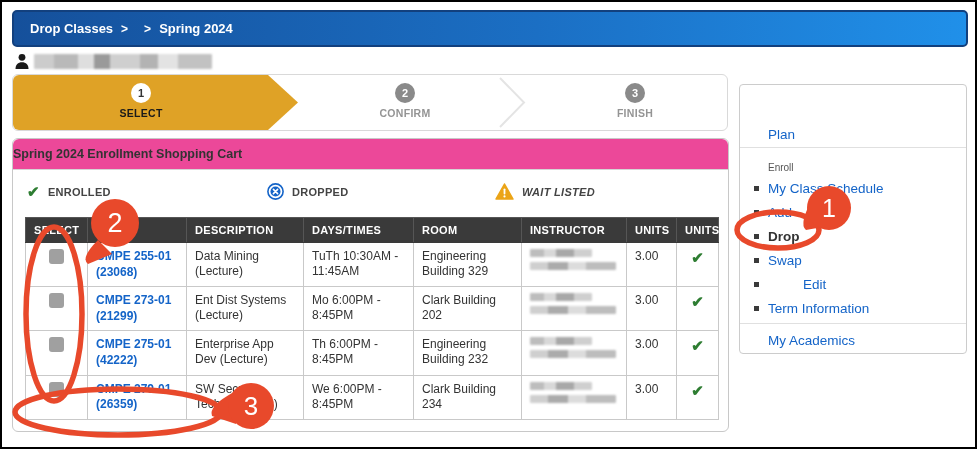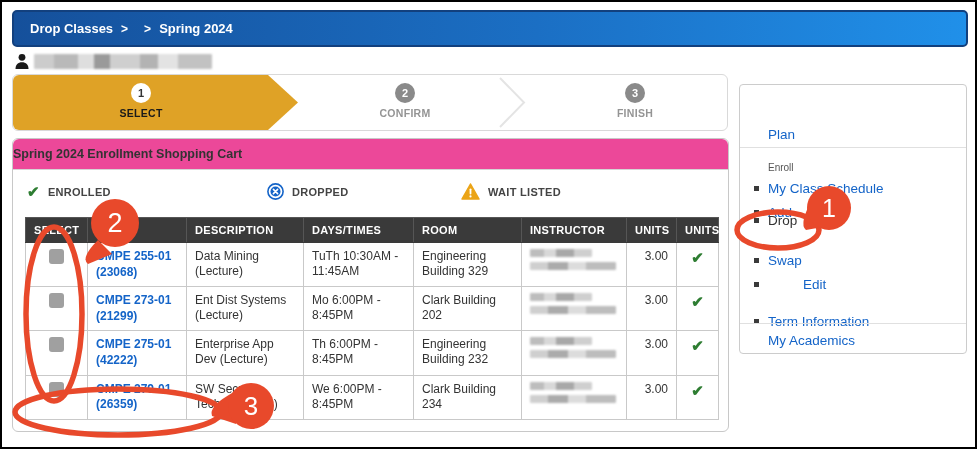--- a/index.html
+++ b/index.html
@@ -54,21 +54,21 @@
   .glyph-check { color:#2e7d32; font-size:15px; font-weight:bold; }
 
   table.cart { position:absolute; left:12px; top:78px; width:693px; border-collapse:collapse; table-layout:fixed; }
   table.cart th { background:#3a3a3a; color:#fff; font-size:11px; font-weight:bold; text-align:left;
     padding:6px 8px; border:1px solid #565656; border-bottom:1px solid #3a3a3a; letter-spacing:.3px; }
   table.cart td { border:1px solid #c9c9c9; font-size:12px; color:#333; padding:6px 8px; vertical-align:top;
     background:#fff; line-height:1.25; }
   td.c-select { text-align:center; vertical-align:middle; }
   .checkbox { width:15px; height:15px; background:#a0a0a0; border-radius:3px; margin:0 auto; cursor:pointer; }
   .class-link { color:#1464c8; font-weight:bold; font-size:12px; cursor:pointer; line-height:1.3; }
-  td.c-units { text-align:right; padding-right:12px; vertical-align:middle; }
+  td.c-units { text-align:left; padding-right:12px; vertical-align:middle; }
   td.c-status { vertical-align:middle; text-align:center; }
   .instr-redact1 { width:62px; height:8px; margin-bottom:5px;
     background:linear-gradient(90deg,#bdbdbd 0 14px,#d8d8d8 14px 26px,#a8a8a8 26px 44px,#cfcfcf 44px 62px); }
   .instr-redact2 { width:86px; height:8px;
     background:linear-gradient(90deg,#cfcfcf 0 18px,#ababab 18px 38px,#dcdcdc 38px 56px,#bdbdbd 56px 86px); }
 
   .drop-btn { position:absolute; left:12px; top:259px; width:183px; height:30px; background:#d9ecf9;
     border:1px solid #8fb6d6; border-radius:5px; font-family:"Liberation Sans",sans-serif;
     font-size:13px; font-weight:bold; color:#111; cursor:pointer; }
 
@@ -139,21 +139,21 @@
         <span>ENROLLED</span>
       </div>
       <div class="legend-item" style="left:240px;">
         <svg width="17" height="17" viewBox="0 0 17 17">
           <circle cx="8.5" cy="8.5" r="7.6" fill="#fff" stroke="#1464c8" stroke-width="1.6"></circle>
           <circle cx="8.5" cy="8.5" r="5" fill="#1464c8"></circle>
           <path d="M6.4 6.4 L10.6 10.6 M10.6 6.4 L6.4 10.6" stroke="#fff" stroke-width="1.6" stroke-linecap="round"></path>
         </svg>
         <span>DROPPED</span>
       </div>
-      <div class="legend-item" style="left:434px;">
+      <div class="legend-item" style="left:468px;font-style:italic;">
         <svg width="19" height="17" viewBox="0 0 19 17">
           <path d="M9.5 1 L18 16 L1 16 Z" fill="#eba417" stroke="#eba417" stroke-width="1.5" stroke-linejoin="round"></path>
           <rect x="8.6" y="5.4" width="1.8" height="6" rx="0.9" fill="#fff"></rect>
           <circle cx="9.5" cy="13.4" r="1.1" fill="#fff"></circle>
         </svg>
         <span>WAIT LISTED</span>
       </div>
     </div>
 
     <table class="cart">
@@ -270,33 +270,33 @@
     <div class="sb-divider" style="top:62px;"></div>
     <div class="sb-row" style="top:72px;"><span class="sb-plain">Enroll</span></div>
     <div class="sb-bullet-row" style="top:96px;">
       <span class="bullet"></span>
       <span class="sb-link">My Class Schedule</span>
       </div>
     <div class="sb-bullet-row" style="top:120px;">
       <span class="bullet"></span>
       <span class="sb-link">Add</span>
       </div>
-    <div class="sb-bullet-row" style="top:128px;">
+    <div class="sb-bullet-row" style="top:144px;font-weight:bold;">
       <span class="bullet"></span>
       <span class="sb-current">Drop</span>
       </div>
     <div class="sb-bullet-row" style="top:168px;">
       <span class="bullet"></span>
       <span class="sb-link">Swap</span>
       </div>
     <div class="sb-bullet-row" style="top:192px;gap:44px;">
       <span class="bullet"></span>
       <span class="sb-link">Edit</span>
       </div>
-    <div class="sb-bullet-row" style="top:229px;">
+    <div class="sb-bullet-row" style="top:216px;">
       <span class="bullet"></span>
       <span class="sb-link">Term Information</span>
       </div>
     <div class="sb-divider" style="top:238px;"></div>
     <div class="sb-row" style="top:246px;"><span class="sb-link">My Academics</span></div>
   </div>
 
   <svg class="annot" viewBox="0 0 977 449">
 
     <ellipse cx="52" cy="312" rx="28" ry="87" fill="none" stroke="#e8492b" stroke-width="5.5"></ellipse>

